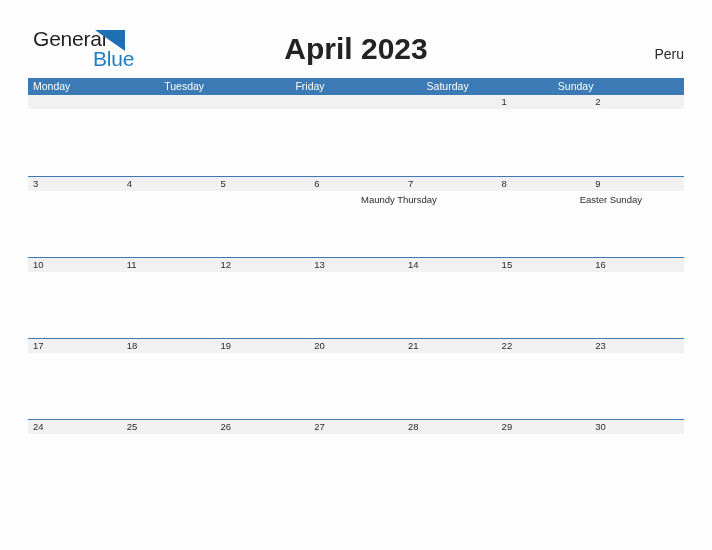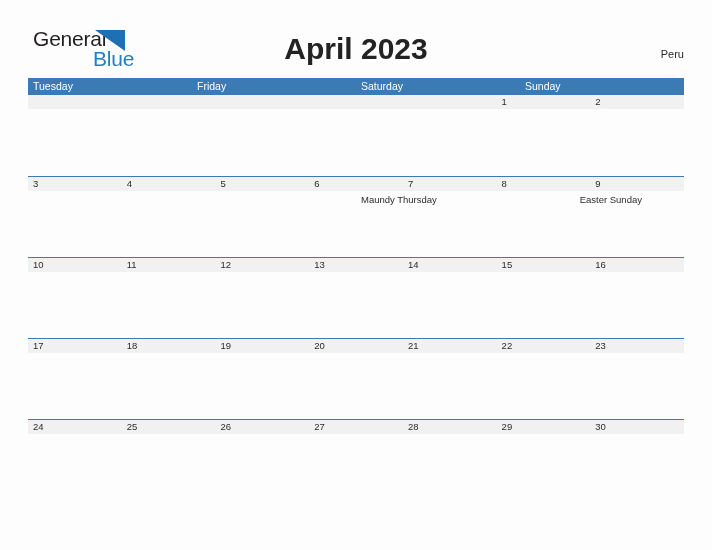--- a/index.html
+++ b/index.html
@@ -81,21 +81,21 @@
     font-weight: 700;
     color: #232323;
     letter-spacing: 0px;
     line-height: 34px;
   }
 
   .country {
     position: absolute;
     right: 28px;
     top: 46px;
-    font-size: 11px;
+    font-size: 14px;
     font-weight: 400;
     color: #2a2a2a;
     line-height: 16px;
     text-align: right;
   }
 
   
   .grid {
     position: absolute;
     left: 28px;
@@ -176,20 +176,21 @@
     </div>
 
     <div class="cal-title">April 2023</div>
 
     <div class="country">Peru</div>
 
   </div>
 
   <div class="grid">
     <div class="weekday-row">
+        <div class="weekday-cell">Monday</div>
         <div class="weekday-cell">Tuesday</div>
         <div class="weekday-cell">Friday</div>
         <div class="weekday-cell">Saturday</div>
         <div class="weekday-cell">Sunday</div>
       </div>
     <div id="weeks-container">
         <div class="week">
           <div class="week-dateband">
             <div class="daynum"></div>
             <div class="daynum"></div>

